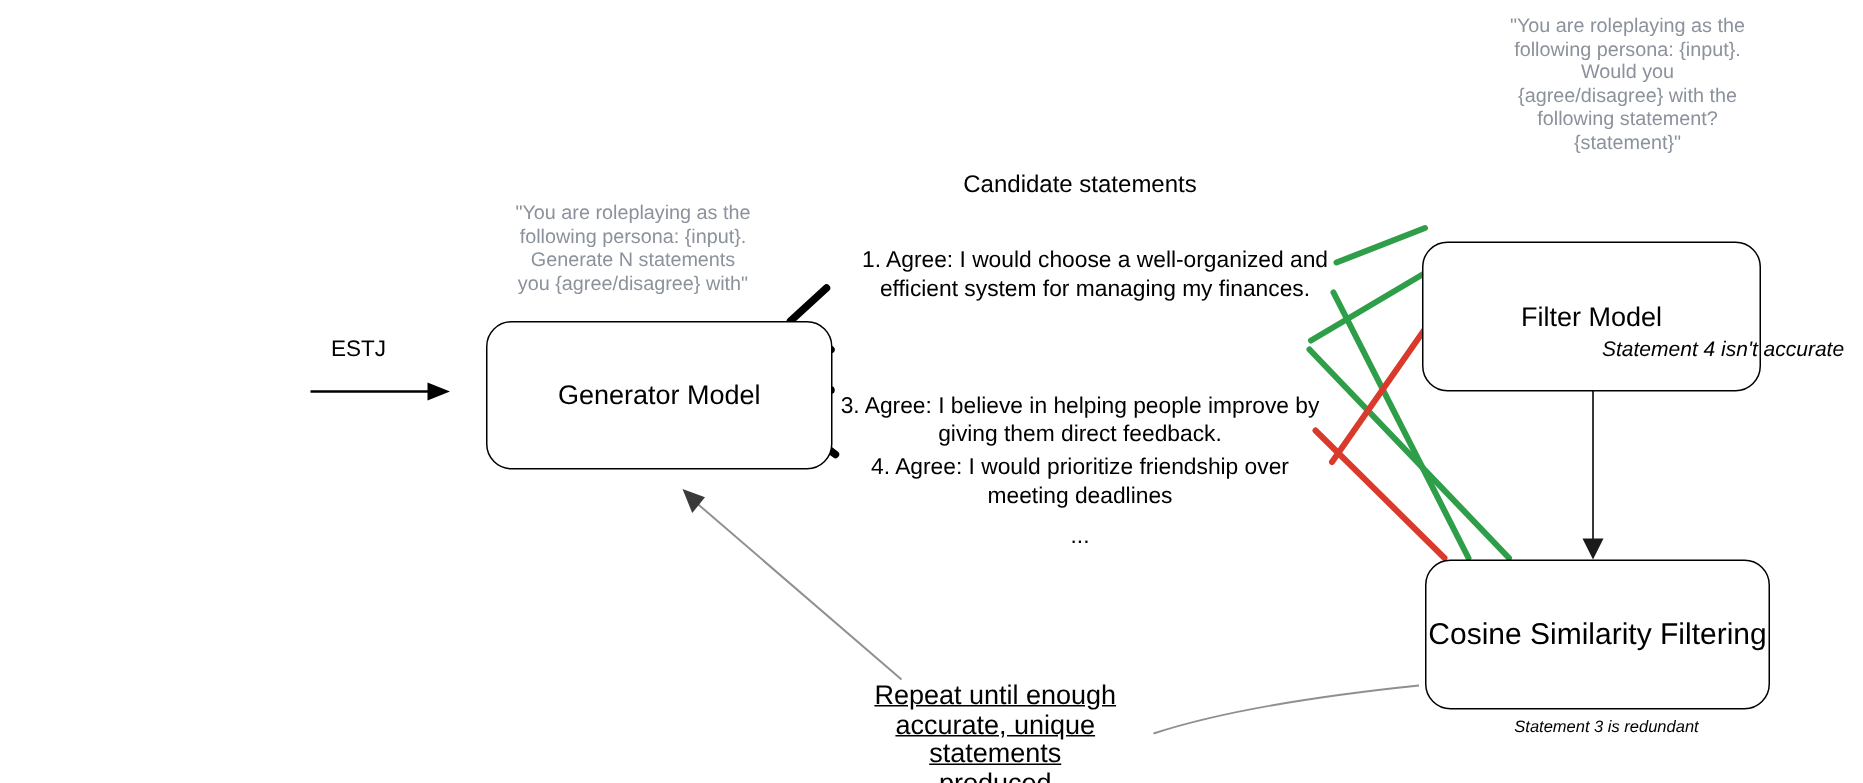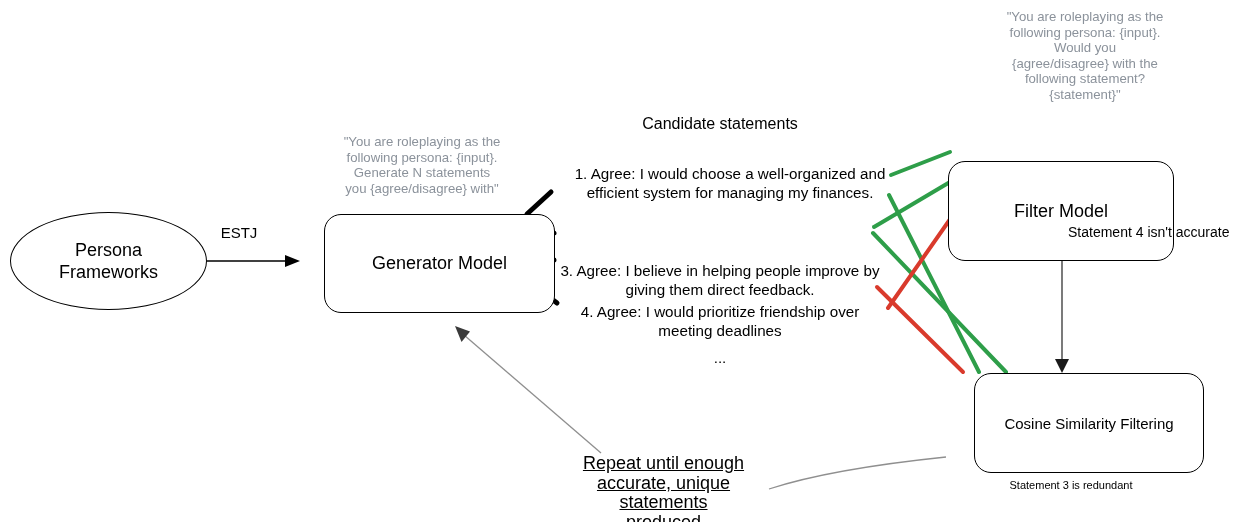--- a/index.html
+++ b/index.html
@@ -31,21 +31,21 @@
   .label { position: absolute; z-index: 3; }
   .prompt {
     font-size: 13.2px;
     line-height: 15.6px;
     color: #8b929b;
   }
   .statement {
     font-size: 15.2px;
     line-height: 19px;
   }
-  .smallnote { font-size: 14px; }
+  .smallnote { font-size: 14px; font-style: italic; }
 </style>
 </head>
 <body>
 
 <div id="canvas">
 
   <svg id="lines-layer" width="1242" height="522" viewBox="0 0 1242 522">
 
     <line x1="207" y1="261" x2="286" y2="261" stroke="#000000" stroke-width="1.6"></line>
     <polygon points="285,255 300,261 285,267" fill="#000000"></polygon>
@@ -65,22 +65,20 @@
 
     <line x1="1062" y1="218" x2="1062" y2="360" stroke="#333333" stroke-width="1.3"></line>
     <polygon points="1055,359 1069,359 1062,373" fill="#1a1a1a"></polygon>
 
     <path d="M 946 457 C 888 463, 818 473, 769 489" fill="none" stroke-width="1.3" stroke="#8f8f8f"></path>
 
     <line x1="601" y1="453" x2="464" y2="335" stroke-width="1.3" stroke="#8f8f8f"></line>
     <polygon points="455,326 470,331.5 461.5,342" fill="#3a3a3a"></polygon>
   </svg>
 
-  <div class="node ellipse center preline" style="left:10px; top:212px; width:197px; height:98px; line-height:22px;">Persona
-Frameworks</div>
 
   <div class="label center" style="left:206px; top:224px; width:66px; font-size:15px;">ESTJ</div>
 
   <div class="label prompt center preline" style="left:317px; top:134px; width:210px;">"You are roleplaying as the
 following persona: {input}.
 Generate N statements
 you {agree/disagree} with"</div>
 
   <div class="node rounded" style="left:299px; top:214px; width:231px; height:99px;margin-left:25px;">Generator Model</div>
 
@@ -98,21 +96,21 @@
 following persona: {input}.
 Would you
 {agree/disagree} with the
 following statement?
 {statement}"</div>
 
   <div class="node rounded" style="left:948px; top:117px; width:226px; height:100px;margin-top:44px;">Filter Model</div>
 
   <div class="label smallnote" style="left:1068px; top:224px;">Statement 4 isn't accurate</div>
 
-  <div class="node rounded" style="left:974px; top:373px; width:230px; height:100px; font-size:15px; white-space:nowrap;">Cosine Similarity Filtering</div>
+  <div class="node rounded" style="left:950px; top:373px; width:230px; height:100px; font-size:20px; white-space:nowrap;">Cosine Similarity Filtering</div>
 
   <div class="label smallnote center" style="left:985px; top:479px; width:172px; font-size:11px;">Statement 3 is redundant</div>
 
   <div class="label center preline" style="left:556px; top:454px; width:215px; font-size:18px; line-height:19.5px;text-decoration:underline;">Repeat until enough
 accurate, unique statements
 produced</div>
 
 </div>
 
 </body></html>

